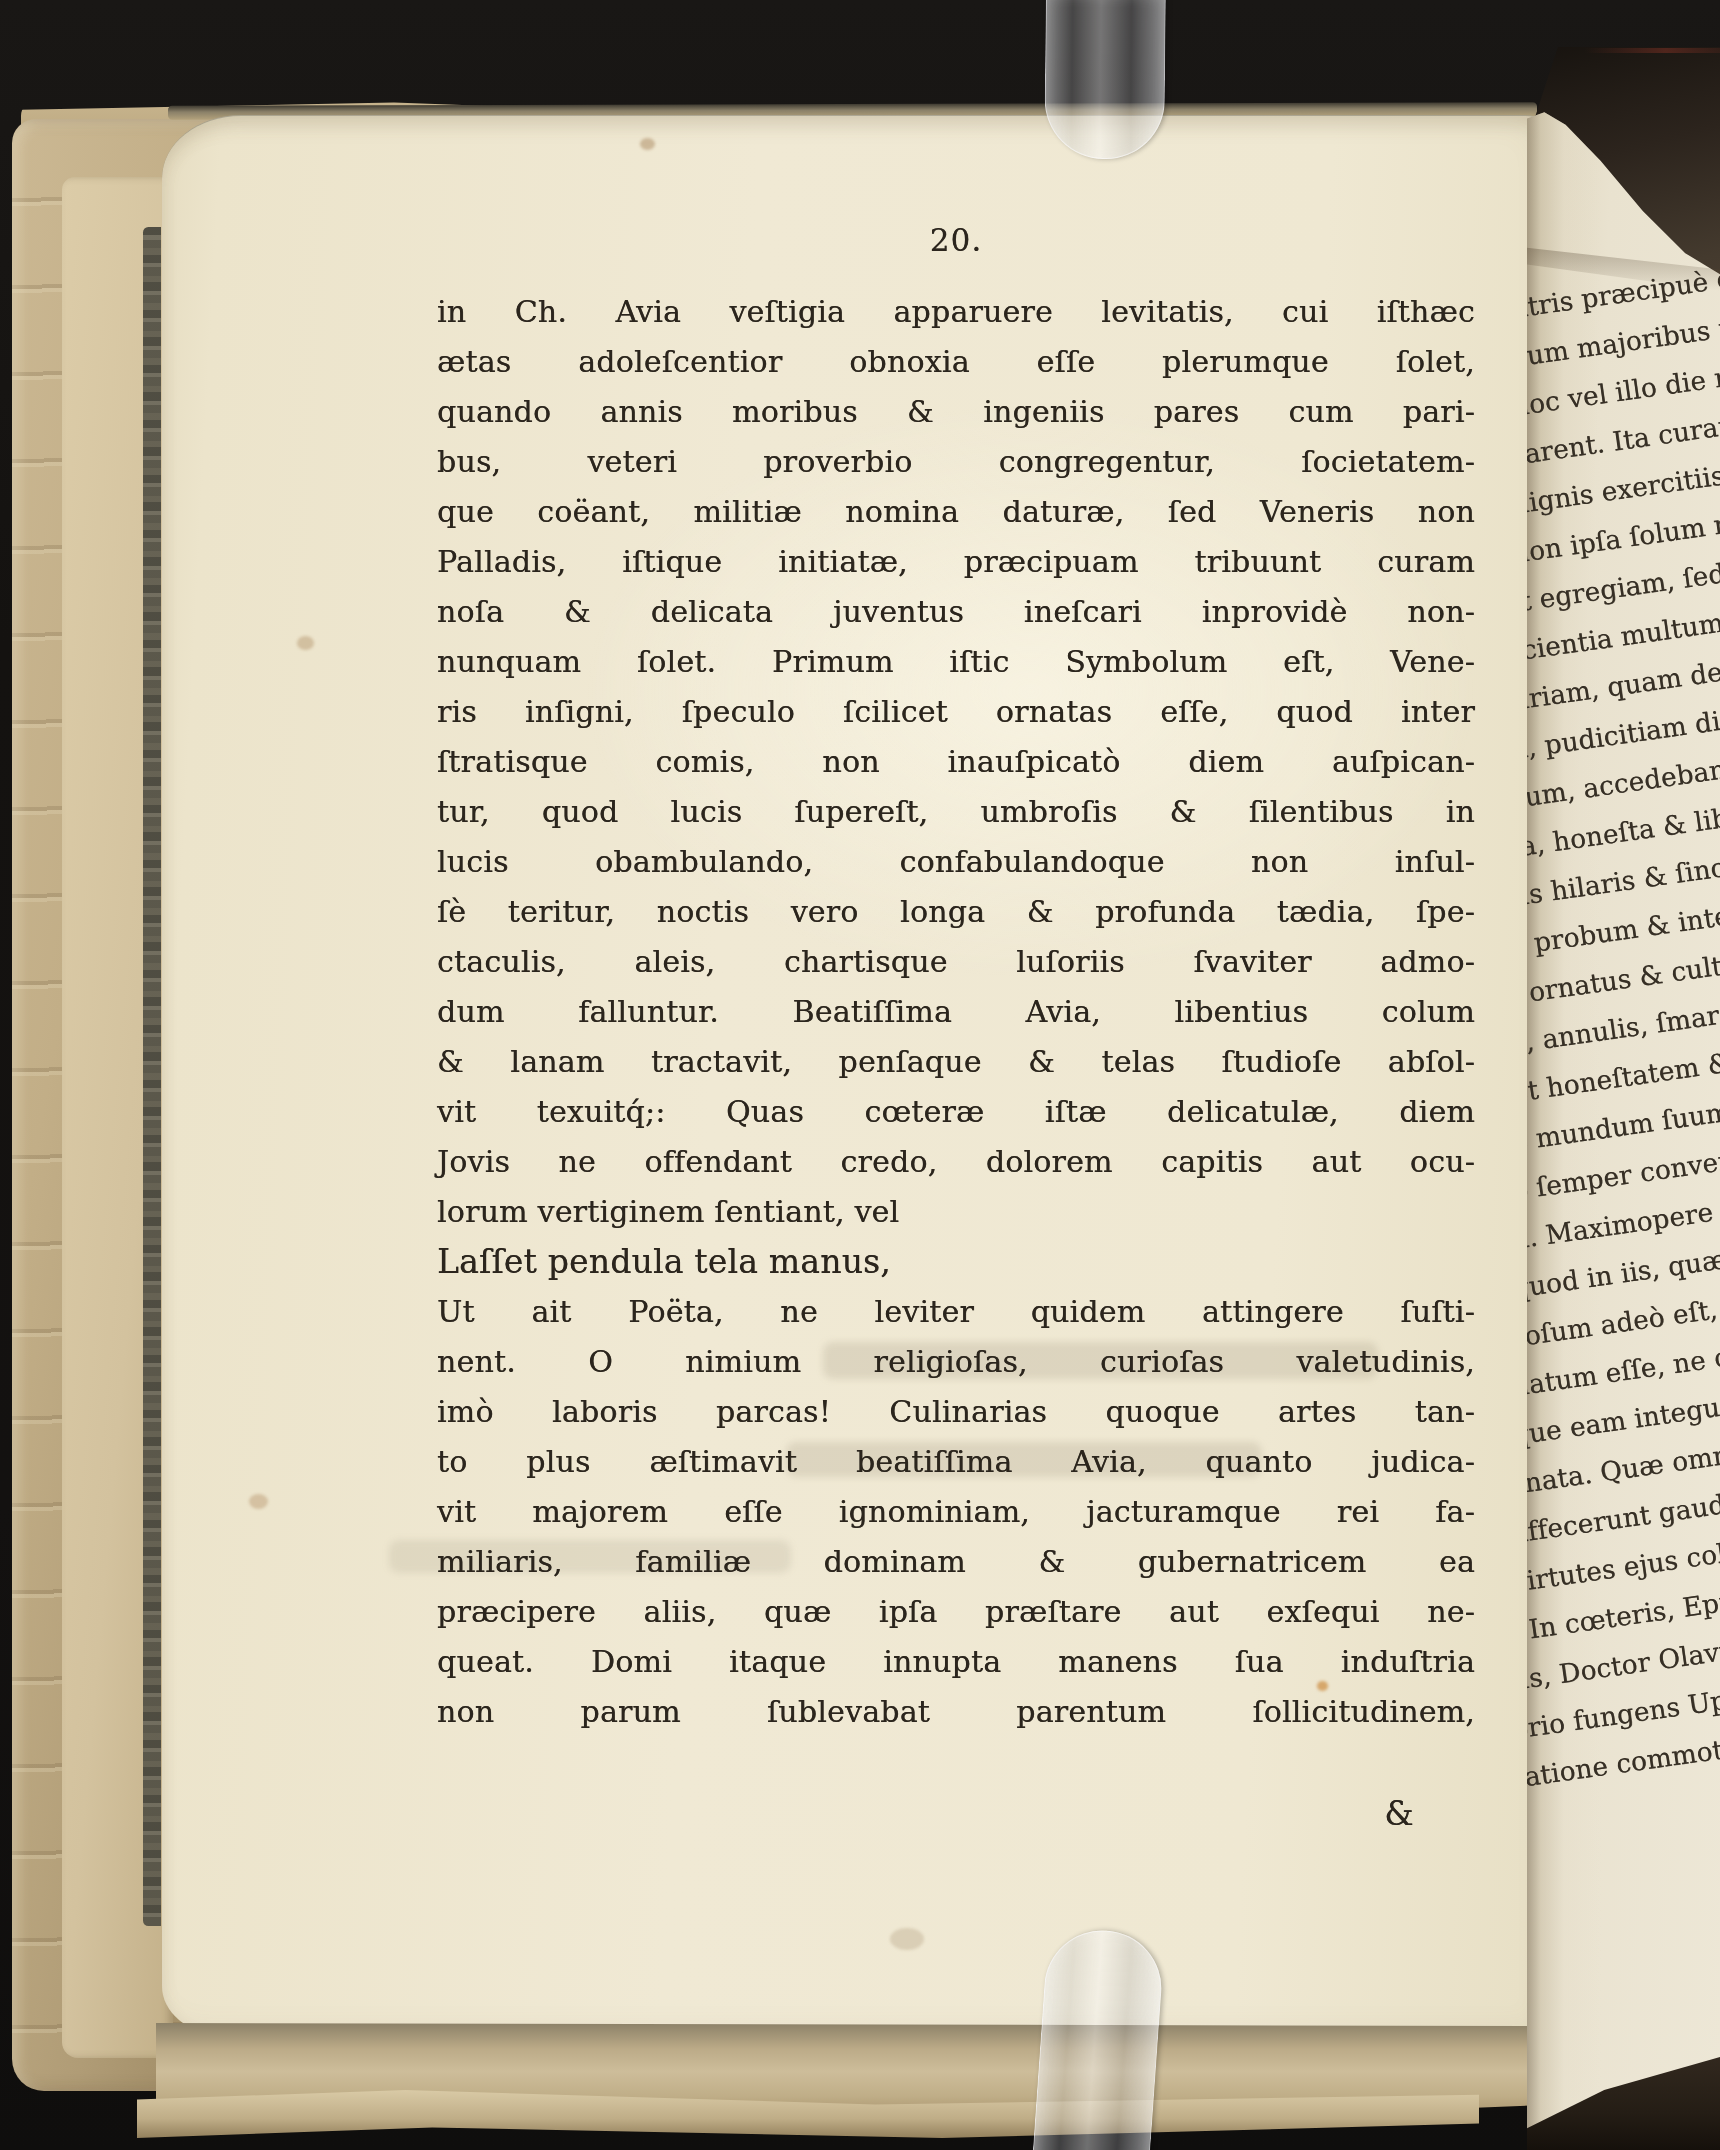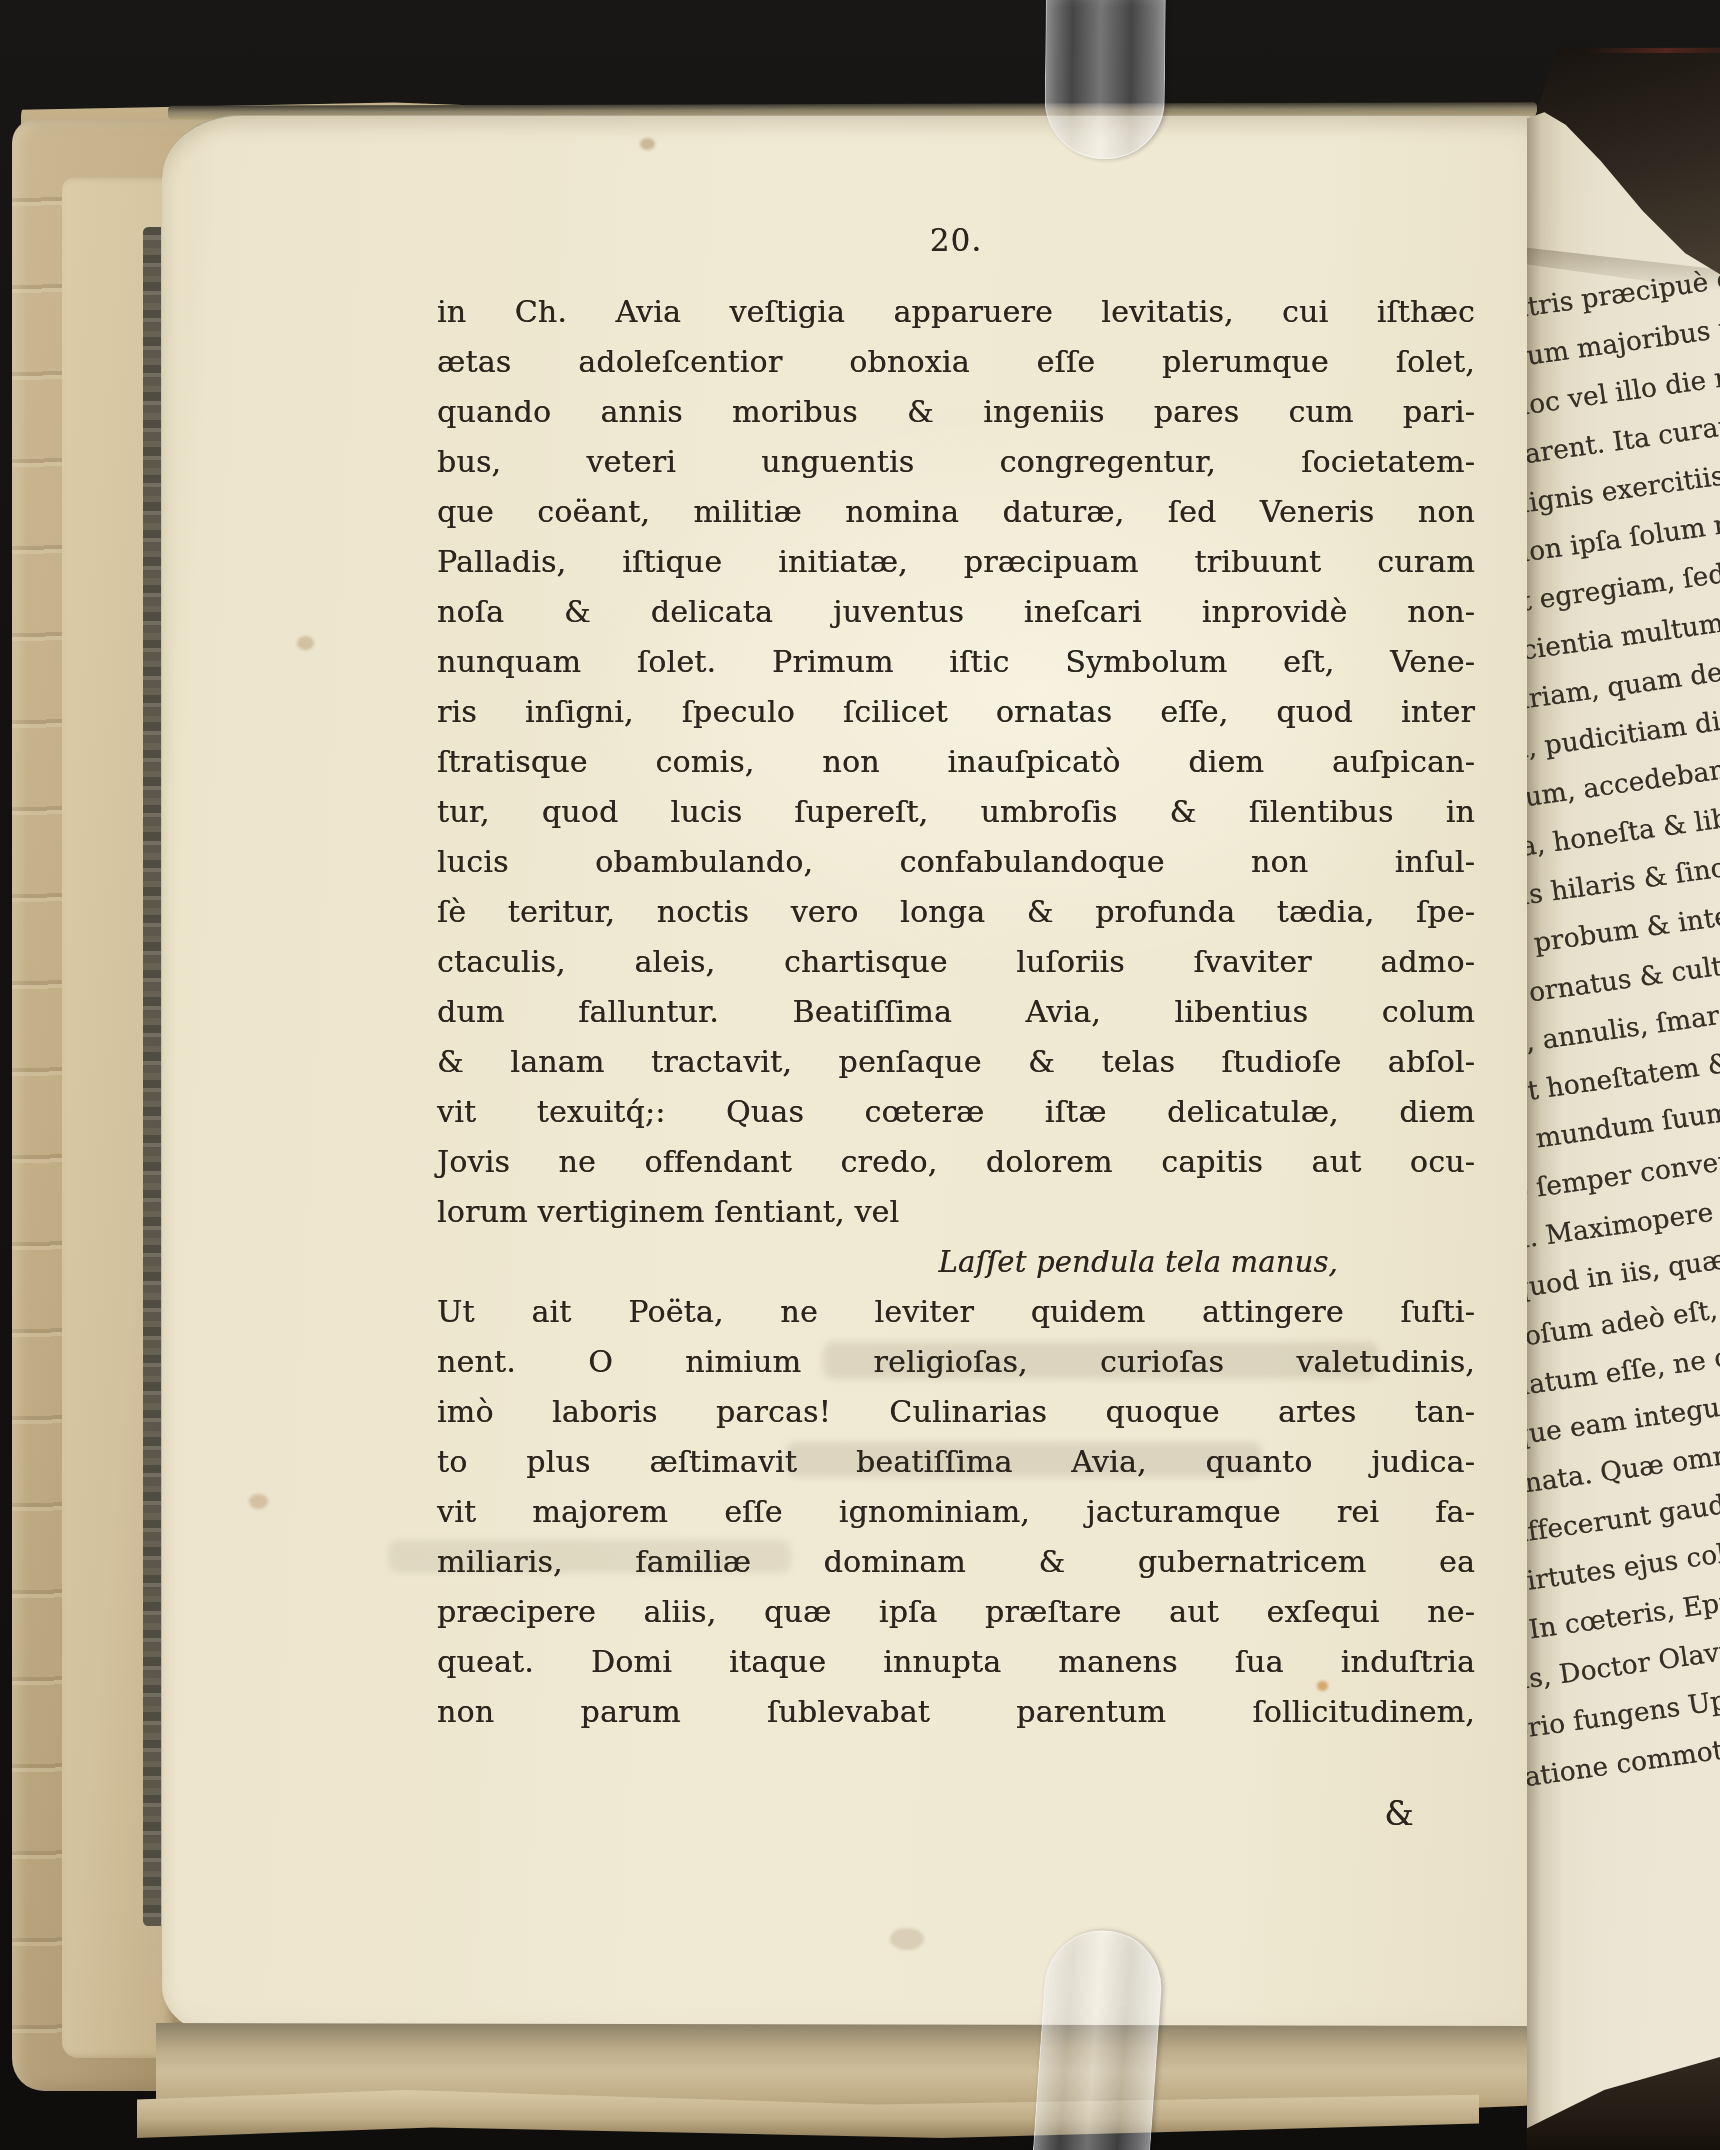--- a/index.html
+++ b/index.html
@@ -57,21 +57,21 @@
   }
   .text-block{
     position:absolute; left:275px; top:146px; width:1038px; z-index:4;
     color:#2b251d; font-size:30px; letter-spacing:0.2px;
     text-shadow:0.3px 0.2px 0.3px rgba(43,37,29,.8);
     margin-top:25px;
   }
   .line{min-height:50px; line-height:50px; white-space:normal;}
   .k-j{text-align:justify; text-align-last:justify;}
   .k-l{text-align:left;}
-  .k-c{text-align:right; font-style:italic; padding-right:137px; font-size:29px;}
+  .k-c{text-align:left; padding-right:137px; font-size:33px;}
   .catchword{
     position:absolute; left:1184px; top:1678px; width:106px; text-align:center; z-index:4;
     font-size:33px; color:#2b251d; text-shadow:0.3px 0.2px 0.3px rgba(43,37,29,.8);
   }
   .ghost{
     position:absolute; z-index:3; background:rgba(125,115,90,.16); filter:blur(3.7px); border-radius:10.6px;
   }
   .stain{position:absolute; border-radius:50%; filter:blur(1.6px); z-index:4;}
   
   .bottom-band{
@@ -154,21 +154,21 @@
   <div class="stack-b"></div>
   <div class="fore-edge"></div>
   <div class="edge-line"></div>
 
   <div class="main-page">
     <div class="page-number">20.</div>
     <div class="text-block" id="main-lines">
         <div class="line k-j">in Ch. Avia veſtigia apparuere levitatis, cui iſthæc</div>
         <div class="line k-j">ætas adoleſcentior obnoxia eſſe plerumque ſolet,</div>
         <div class="line k-j">quando annis moribus &amp; ingeniis pares cum pari-</div>
-        <div class="line k-j">bus, veteri unguentis congregentur,  ſocietatem-</div>
+        <div class="line k-j">bus, veteri proverbio congregentur,  ſocietatem-</div>
         <div class="line k-j">que coëant, militiæ nomina daturæ, ſed Veneris non</div>
         <div class="line k-j">Palladis, iſtique initiatæ, præcipuam tribuunt curam</div>
         <div class="line k-j">noſa &amp; delicata juventus ineſcari inprovidè non-</div>
         <div class="line k-j">nunquam ſolet. Primum iſtic Symbolum eſt, Vene-</div>
         <div class="line k-j">ris inſigni, ſpeculo ſcilicet ornatas eſſe, quod inter</div>
         <div class="line k-j">ſtratisque comis, non inauſpicatò diem auſpican-</div>
         <div class="line k-j">tur, quod lucis ſupereſt, umbroſis &amp; ſilentibus in</div>
         <div class="line k-j">lucis obambulando, confabulandoque non inſul-</div>
         <div class="line k-j">ſè teritur, noctis vero longa &amp; profunda tædia, ſpe-</div>
         <div class="line k-j">ctaculis, aleis, chartisque luſoriis ſvaviter admo-</div>

